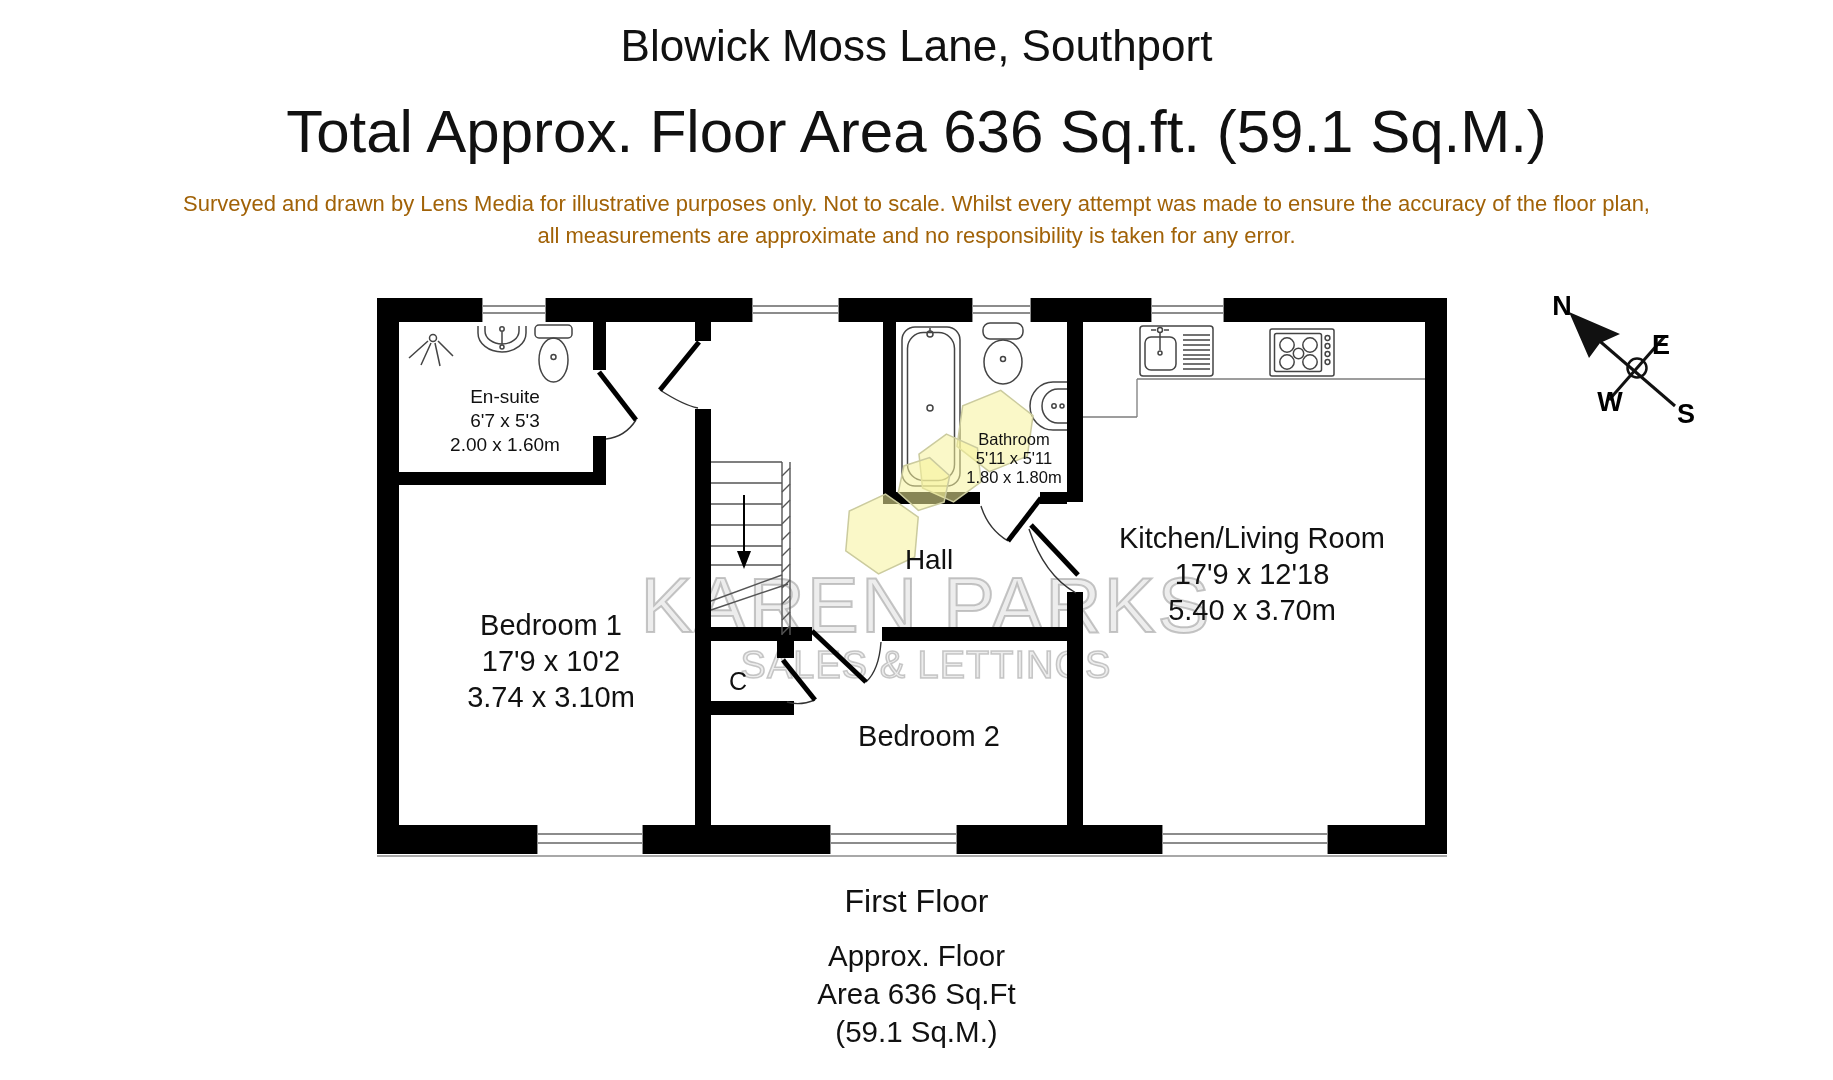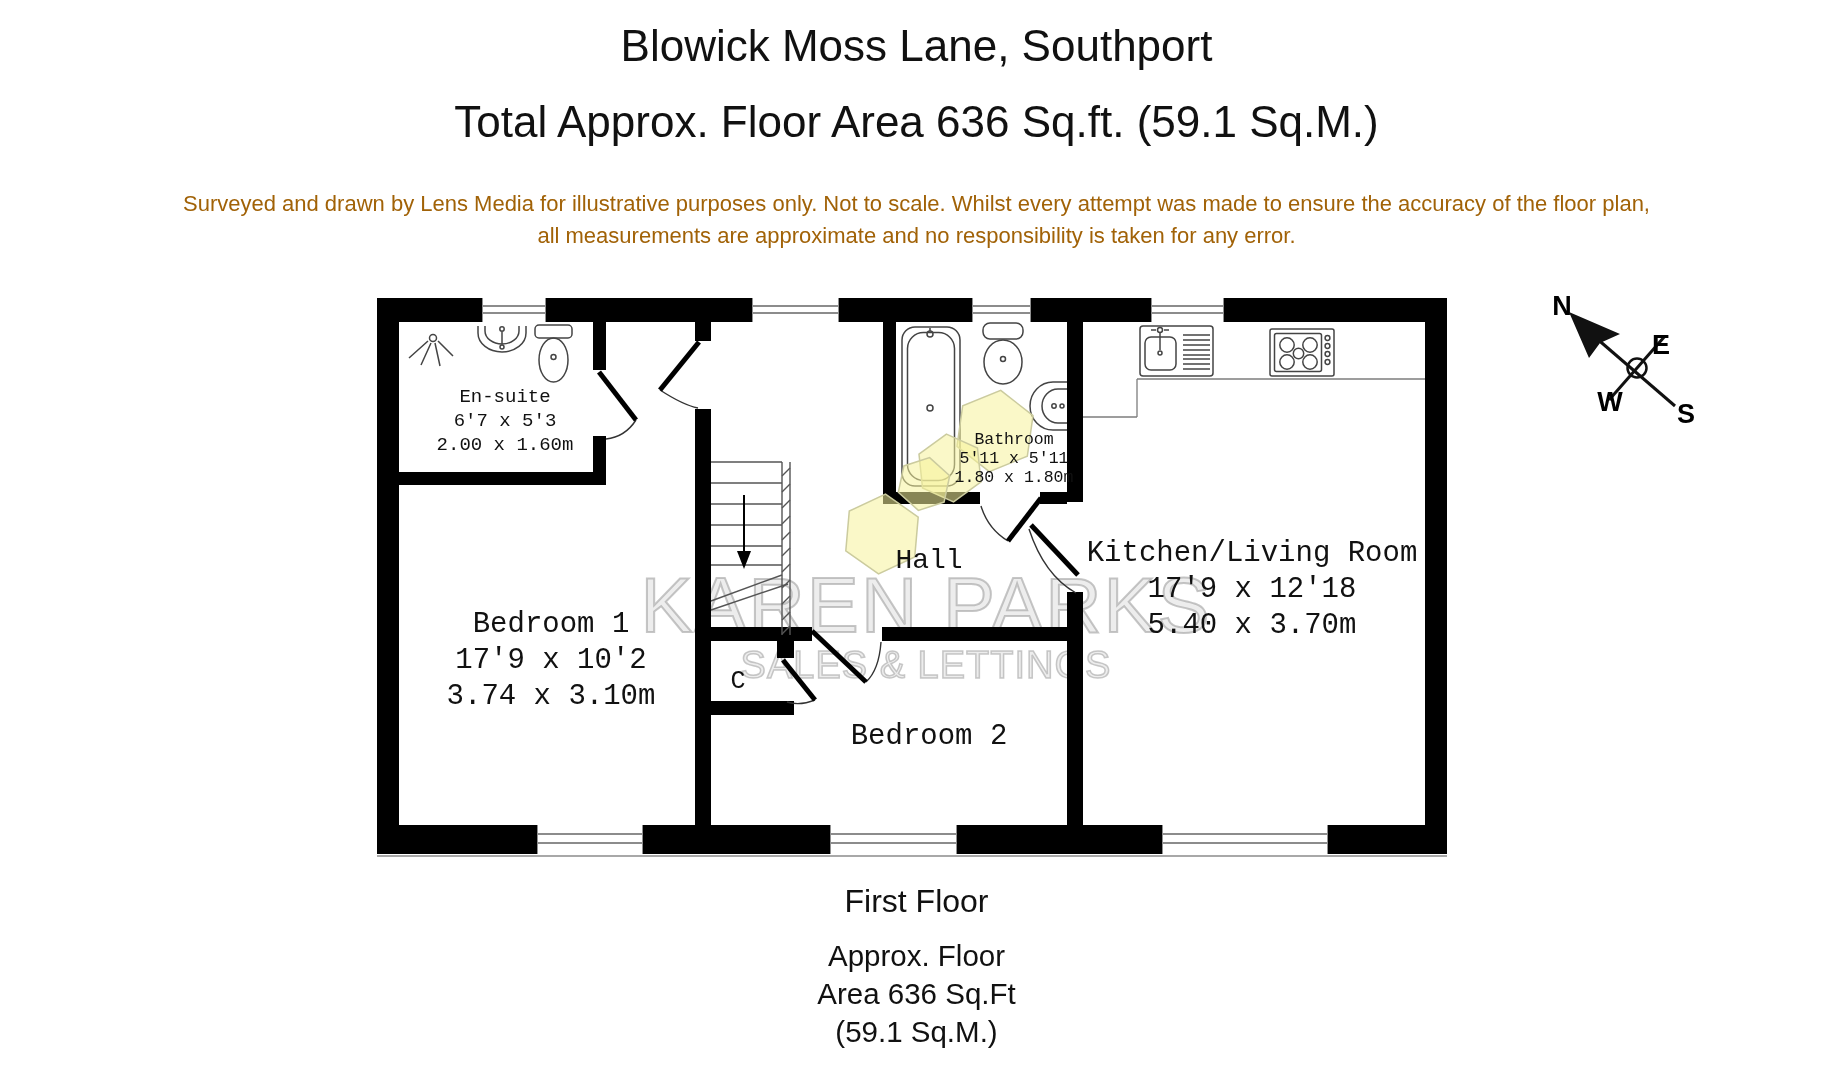--- a/index.html
+++ b/index.html
@@ -1,22 +1,22 @@
 <!DOCTYPE html>
 <html><head>
 <meta charset="utf-8">
 <style>
   html,body{margin:0;padding:0;background:#fff;}
   .page{position:relative;width:1833px;height:1080px;background:#fff;overflow:hidden;
         font-family:"Liberation Sans","DejaVu Sans",sans-serif;color:#111;}
   .ctext{position:absolute;left:0;right:0;text-align:center;white-space:nowrap;}
   .title{top:21px;font-size:44px;}
-  .subtitle{top:97px;font-size:44px;}
+  .subtitle{top:97px;font-size:60px;}
   .disc{font-size:22px;color:#a16207;}
-  .plan{position:absolute;left:377px;top:298px;width:896px;height:560px;font-family:Liberation Mono, monospace;}
+  .plan{position:absolute;left:377px;top:298px;width:896px;height:560px;}
   .w{position:absolute;background:#000;}
   .win{position:absolute;background-color:#fff;
        border-left:1.5px solid #909090;border-right:1.5px solid #909090;box-sizing:border-box;
        background-image:linear-gradient(#8c8c8c,#8c8c8c),linear-gradient(#8c8c8c,#8c8c8c);
        background-size:100% 2px,100% 2px;background-position:0 31%,0 64%;background-repeat:no-repeat;}
   .baseline{position:absolute;background:#a8a8a8;}
   .plan-svg{position:absolute;left:0;top:0;width:1070px;height:560px;}
   .rlabel{position:absolute;transform:translate(-50%,-50%);text-align:center;white-space:nowrap;color:#111;}
   .big{font-size:29px;line-height:36px;}
   .small{font-size:19px;line-height:24px;}
@@ -188,21 +188,21 @@
     <div class="rlabel tiny" style="left:637px;top:160px;">
       <div>Bathroom</div>
       <div>5'11 x 5'11</div>
       <div>1.80 x 1.80m</div>
     </div>
     <div class="rlabel big" style="left:174px;top:363px;">
       <div>Bedroom 1</div>
       <div>17'9 x 10'2</div>
       <div>3.74 x 3.10m</div>
     </div>
-    <div class="rlabel big" style="left:875px;top:292px;">
+    <div class="rlabel big" style="left:875px;top:276px;">
       <div>Kitchen/Living Room</div>
       <div>17'9 x 12'18</div>
       <div>5.40 x 3.70m</div>
     </div>
     <div class="rlabel" style="left:552px;top:262px;font-size:28px;">Hall</div>
     <div class="rlabel" style="left:552px;top:438px;font-size:29px;">Bedroom 2</div>
     <div class="rlabel" style="left:361px;top:383px;font-size:25px;">C</div>
   </div>
 
   <svg class="compass" width="170" height="160" viewBox="0 0 170 160">

